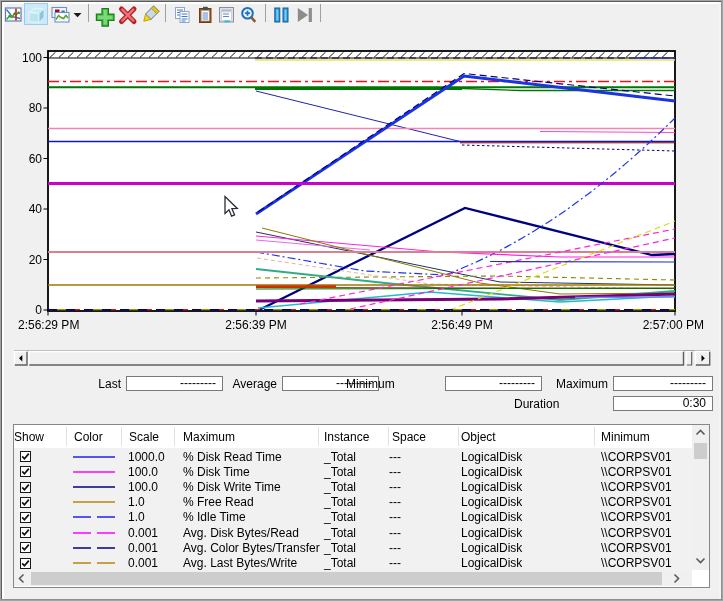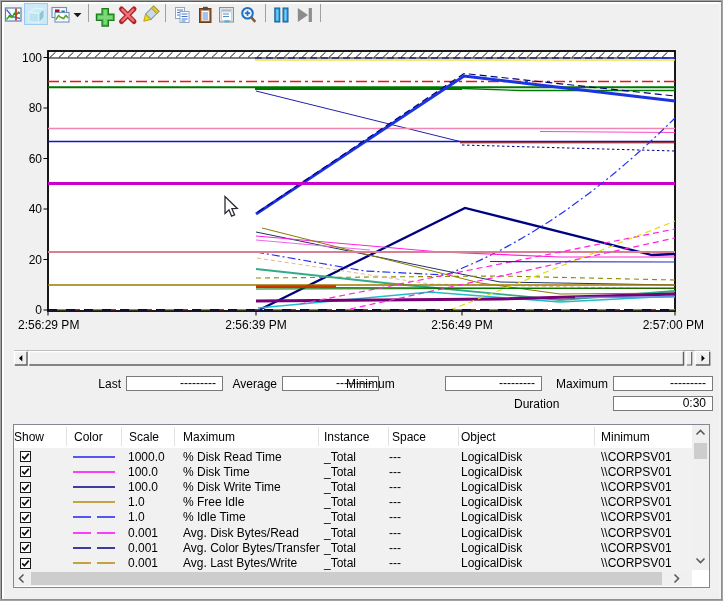--- a/index.html
+++ b/index.html
@@ -323,21 +323,21 @@
 <div class="lbl" style="left:461px;top:480.0px">LogicalDisk</div>
 <div class="lbl" style="left:601px;top:480.0px">\\CORPSV01</div>
 <div class="abs" style="left:20px;top:496.7px;width:11px;height:11px;background:#fff;border:1px solid #1a1a1a;box-sizing:border-box"></div>
 <svg class="abs" style="left:20px;top:496.7px" width="11" height="11" viewBox="0 0 11 11">
     <path d="M2.2 5.4 L4.4 7.8 L8.8 2.6" fill="none" stroke="#111" stroke-width="1.7"></path>
   </svg>
 <svg class="abs" style="left:72px;top:500.2px" width="44" height="4" viewBox="0 0 44 4">
     <line x1="1" y1="2" x2="43" y2="2" stroke="#b8860b" stroke-width="1.6"></line>
   </svg>
 <div class="lbl" style="left:128px;top:495.2px">1.0</div>
-<div class="lbl" style="left:183px;top:495.2px">% Free Idle</div>
+<div class="lbl" style="left:183px;top:495.2px">% Free Read</div>
 <div class="lbl" style="left:324px;top:495.2px">_Total</div>
 <div class="lbl" style="left:389px;top:495.2px">---</div>
 <div class="lbl" style="left:461px;top:495.2px">LogicalDisk</div>
 <div class="lbl" style="left:601px;top:495.2px">\\CORPSV01</div>
 <div class="abs" style="left:20px;top:511.9px;width:11px;height:11px;background:#fff;border:1px solid #1a1a1a;box-sizing:border-box"></div>
 <svg class="abs" style="left:20px;top:511.9px" width="11" height="11" viewBox="0 0 11 11">
     <path d="M2.2 5.4 L4.4 7.8 L8.8 2.6" fill="none" stroke="#111" stroke-width="1.7"></path>
   </svg>
 <svg class="abs" style="left:72px;top:515.4px" width="44" height="4" viewBox="0 0 44 4">
     <line x1="1" y1="2" x2="43" y2="2" stroke="#2222ee" stroke-width="1.6" stroke-dasharray="18 6"></line>

